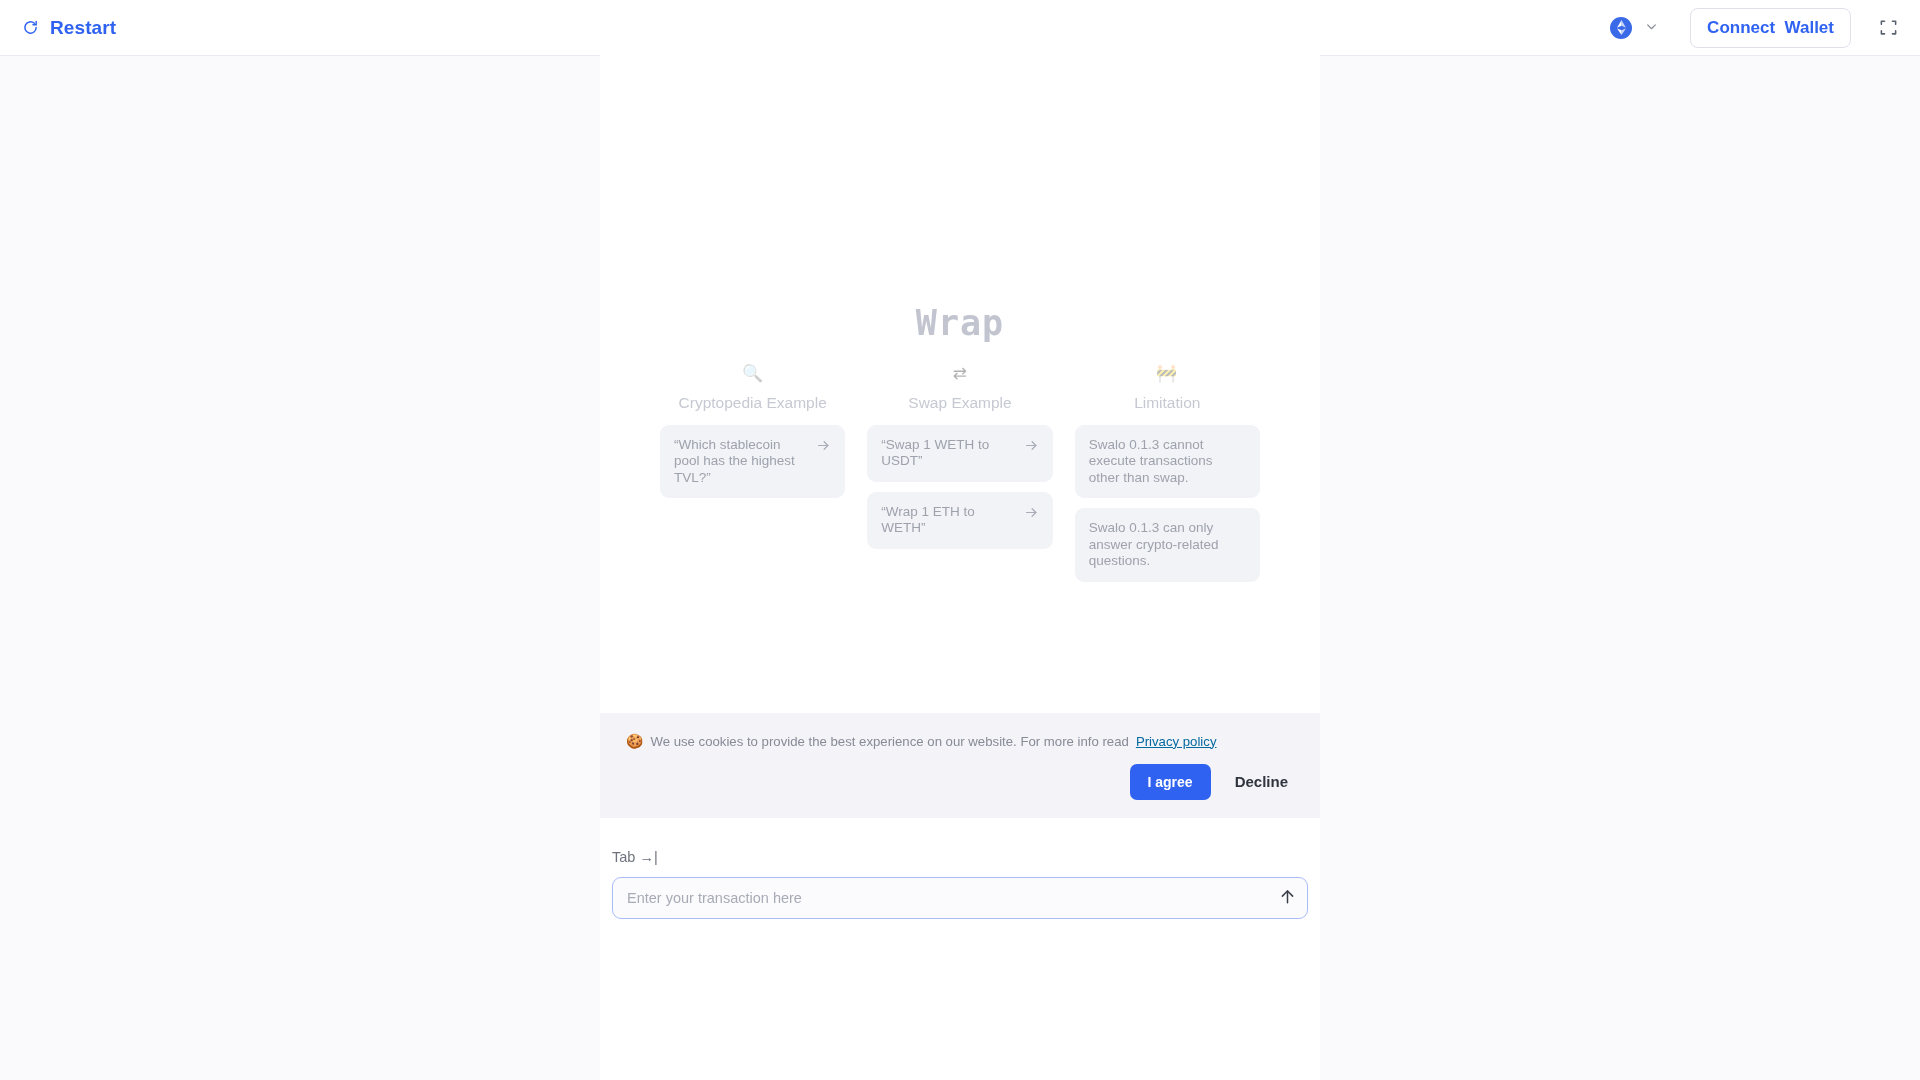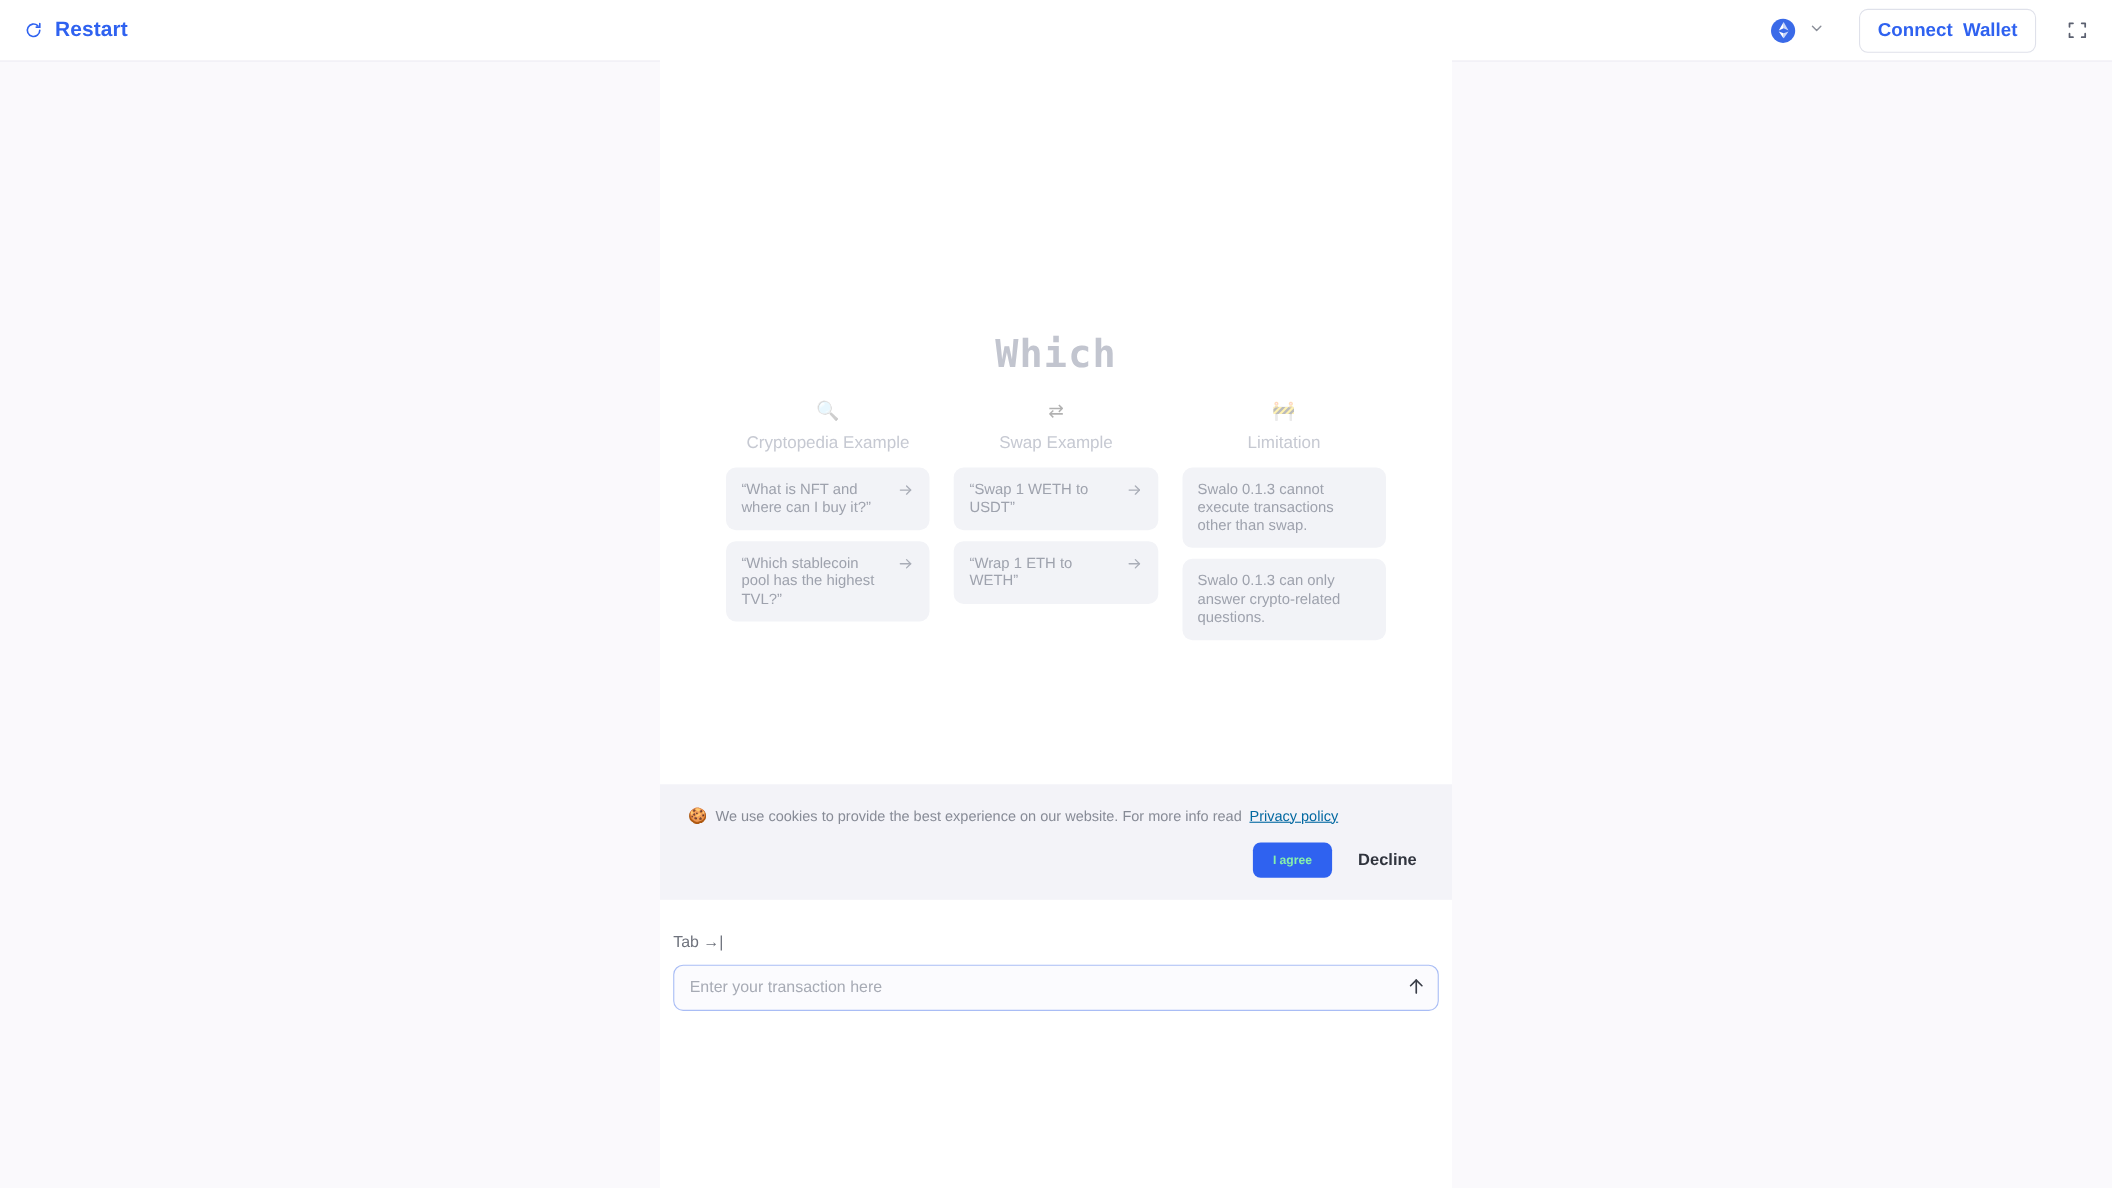--- a/index.html
+++ b/index.html
@@ -118,23 +118,23 @@
   }
   .cookie-emoji { font-size: 14px; }
   .cookie-link {
     color: #0369a1; text-decoration: underline; cursor: pointer;
   }
   .cookie-actions {
     margin-top: 14px;
     display: flex; align-items: center; justify-content: flex-end; gap: 18px;
   }
   .btn-agree {
-    background: #2f62f0; color: #86efac;
+    background: #2f62f0; color: #ffffff;
     border: none; border-radius: 7px;
-    font-size: 11px; font-weight: 700;
+    font-size: 14px; font-weight: 700;
     padding: 10px 18px; cursor: pointer;
     font-family: "Liberation Sans", sans-serif;
   }
   .btn-decline {
     background: transparent; border: none;
     color: #30343e; font-size: 15px; font-weight: 700;
     cursor: pointer; padding: 10px 6px;
     font-family: "Liberation Sans", sans-serif;
   }
 
@@ -209,37 +209,28 @@
         <path d="M3 16v4h4"></path>
         <path d="M21 16v4h-4"></path>
       </svg>
     </span>
   </div>
 </div>
 
 <div class="column">
 
   <div class="hero">
-    <div class="brand">Which</div>
+    <div class="brand">Wrap</div>
 
     <div class="grid">
 
       <div class="col">
         <div class="col-icon">🔍</div>
         <div class="col-title">Cryptopedia Example</div>
 
-        <div class="card">
-          <span class="card-text">“What is NFT and where can I buy it?”</span>
-          <span class="card-arrow">
-            <svg width="15" height="15" viewBox="0 0 24 24" fill="none" stroke="#a9adb7" stroke-width="1.9" stroke-linecap="round" stroke-linejoin="round">
-              <line x1="4" y1="12" x2="19" y2="12"></line>
-                <polyline points="13 6 19 12 13 18"></polyline>
-            </svg>
-          </span>
-        </div>
 
         <div class="card">
           <span class="card-text">“Which stablecoin pool has the highest TVL?”</span>
           <span class="card-arrow">
             <svg width="15" height="15" viewBox="0 0 24 24" fill="none" stroke="#a9adb7" stroke-width="1.9" stroke-linecap="round" stroke-linejoin="round">
               <line x1="4" y1="12" x2="19" y2="12"></line>
                 <polyline points="13 6 19 12 13 18"></polyline>
             </svg>
           </span>
         </div>

